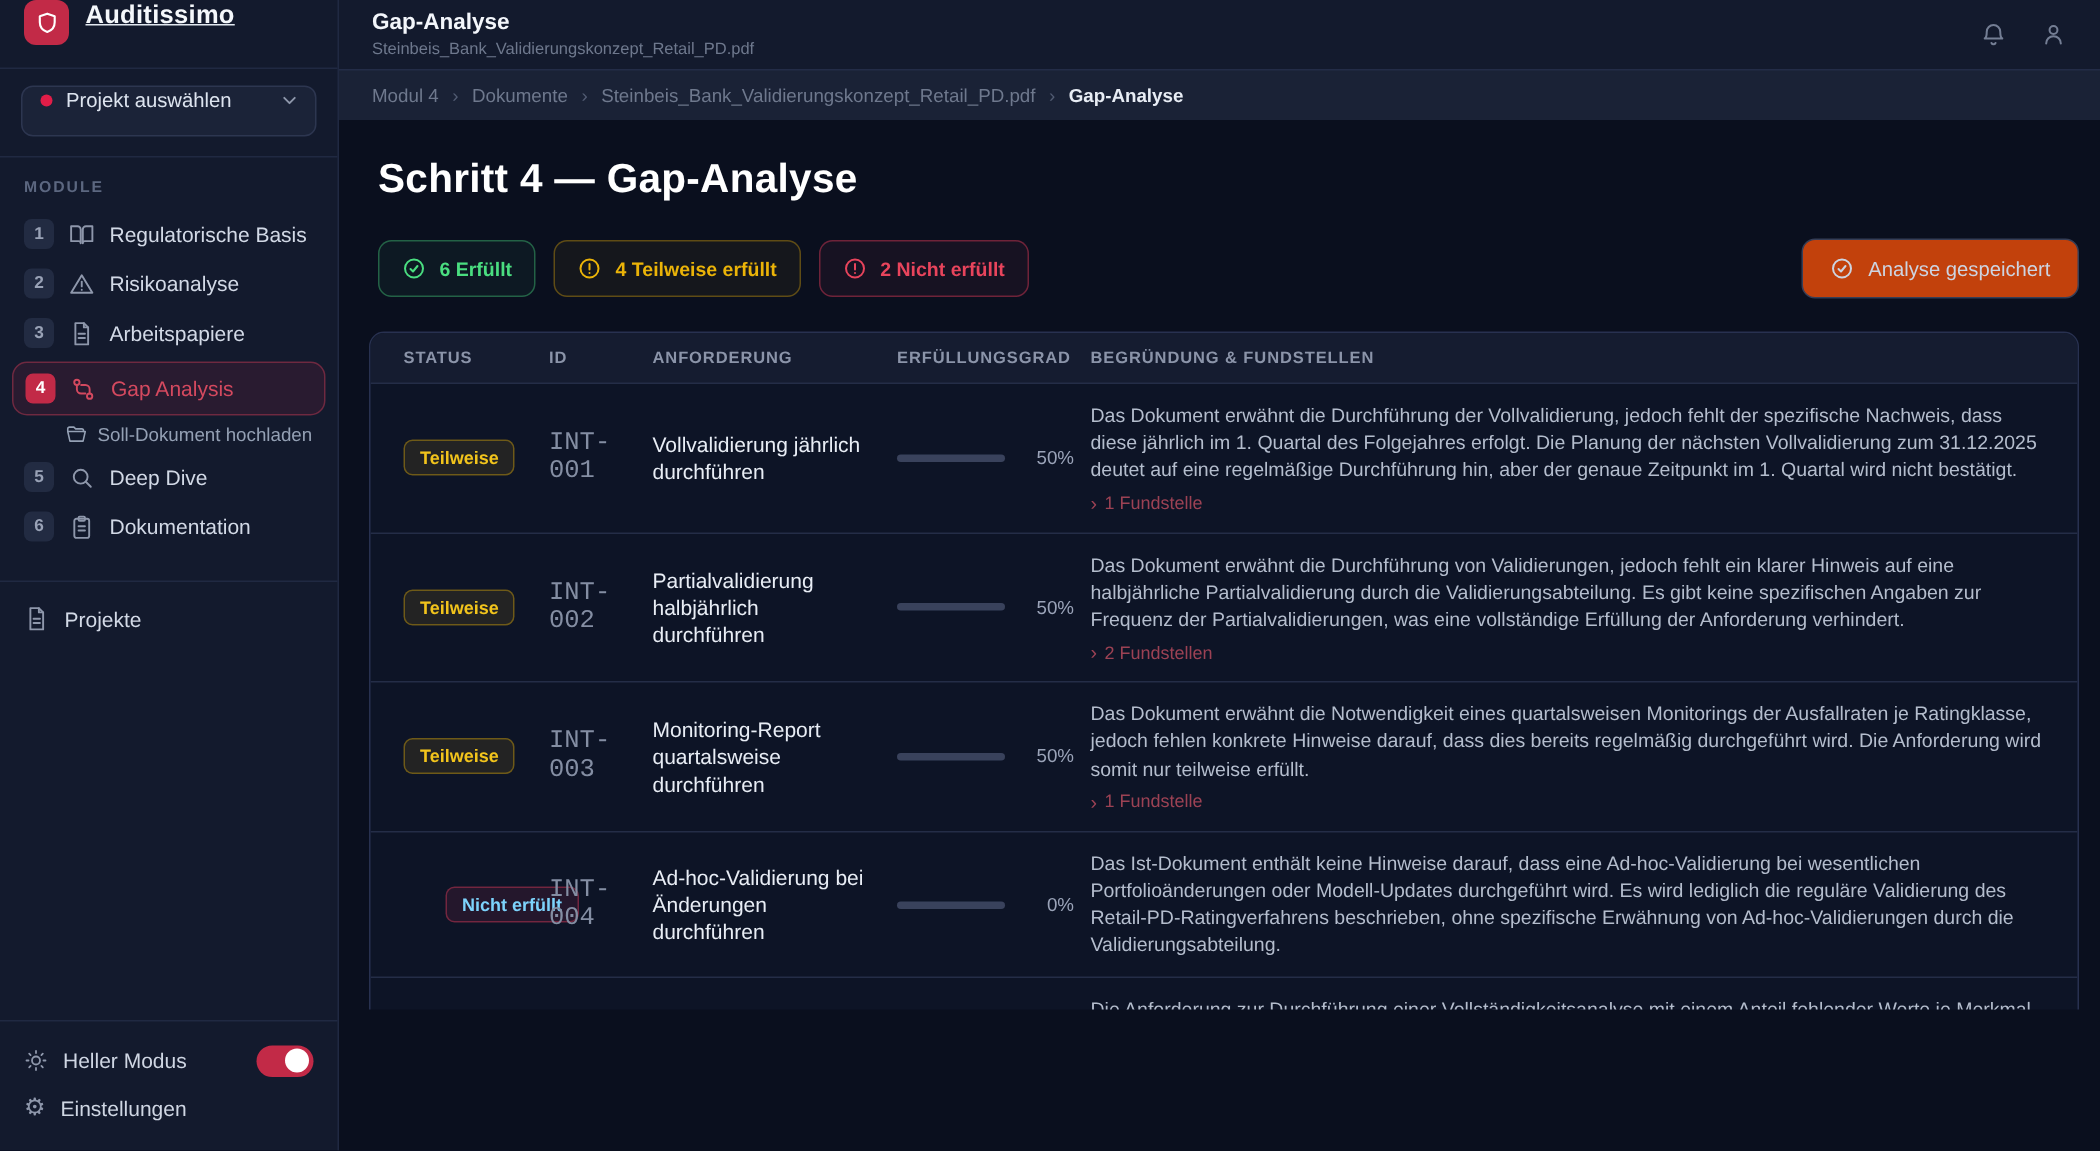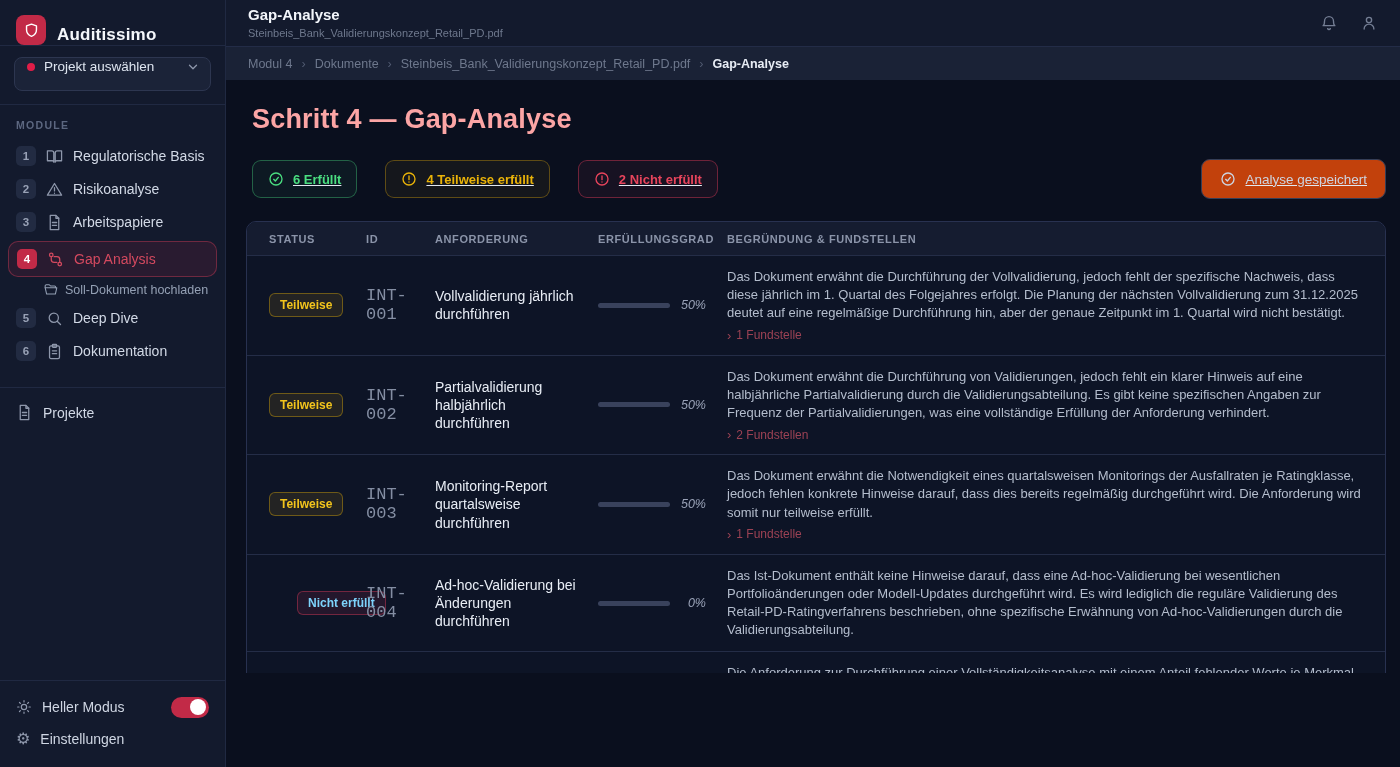--- a/index.html
+++ b/index.html
@@ -10,22 +10,22 @@
     display:flex;
   }
   svg { display:block; }
 
   
   .sidebar {
     width:226px; height:767px; background:#131a2d;
     border-right:1px solid #202942; display:flex; flex-direction:column;
   }
   .logo-row {
-    height:46px; display:flex; align-items:flex-end; gap:11px;
-    padding:0 16px; border-bottom:1px solid #202942;
+    height:46px; display:flex; align-items:flex-start; gap:11px;
+    padding:0 16px; border-bottom:1px solid #202942;text-decoration:underline;
   }
   .logo-mark {
     width:30px; height:30px; border-radius:8px; background:#c22a47;
     display:flex; align-items:center; justify-content:center; color:#fff;
   }
   .brand-name { font-size:17px; font-weight:bold; color:#f4f7fb; letter-spacing:.2px; }
 
   .project-wrap { padding:11px 14px 13px; border-bottom:1px solid #202942; }
   .project-select {
     height:34px; background:#1b2338; border:1px solid #2d3650; border-radius:8px;
@@ -102,25 +102,25 @@
   .breadcrumb {
     height:34px; background:#1a2236; border-top:1px solid #232c47;
     display:flex; align-items:center; gap:9px; padding:0 22px;
     font-size:12.5px; color:#6e788d; flex:0 0 auto;
   }
   .crumb { cursor:pointer; }
   .crumb.current { color:#e8edf5; font-weight:bold; cursor:default; }
   .crumb-sep { color:#525c73; }
 
   .main { flex:1; padding:0 14px 0 20px; overflow:hidden; }
-  .page-title { font-size:27px; font-weight:bold; color:#fca5a5; margin:24px 0 0 6px; letter-spacing:.2px; }
+  .page-title { font-size:27px; font-weight:bold; color:#ffffff; margin:24px 0 0 6px; letter-spacing:.2px; }
   .doc-line { margin:12px 0 0 6px; font-size:15px; color:#8f99ad; }
   .doc-line b { color:#f3f6fb; font-weight:600; }
 
-  .summary-row { display:flex; align-items:center; gap:28px; margin:24px 0 0 6px;text-decoration:underline; }
+  .summary-row { display:flex; align-items:center; gap:12px; margin:24px 0 0 6px; }
   .pill {
     display:flex; align-items:center; gap:9px; height:38px; padding:0 15px;
     border-radius:9px; font-size:13px; font-weight:bold; cursor:pointer; background:transparent;
   }
   .pill-met    { color:#4ade80; border:1px solid rgba(74,222,128,.38); background:rgba(74,222,128,.05); }
   .pill-partial{ color:#eab308; border:1px solid rgba(234,179,8,.35);  background:rgba(234,179,8,.05); }
   .pill-missed { color:#e8445c; border:1px solid rgba(244,63,94,.4);   background:rgba(244,63,94,.06); }
   .save-btn {
     margin-left:auto; display:flex; align-items:center; gap:9px; height:40px;
     padding:0 18px; border-radius:9px; background:#c2410c; border:1px solid #353e57;
@@ -149,21 +149,21 @@
     display:inline-block; font-size:12px; font-weight:bold; padding:4px 10px;
     border-radius:6px; white-space:nowrap;
   }
   .k-partial .badge { color:#f2c41c; background:rgba(234,179,8,.1);  border:1px solid rgba(234,179,8,.38); }
   .k-missed  .badge { color:#7dd3fc; background:rgba(244,63,94,.1);  border:1px solid rgba(244,63,94,.38);margin-left:28px; }
   .k-met     .badge { color:#4ade80; background:rgba(74,222,128,.08);border:1px solid rgba(74,222,128,.38); }
 
   .cell-id { font-family:"Liberation Mono","DejaVu Sans Mono",monospace; font-size:17px; color:#848ea3; }
   .cell-req { font-size:14px; color:#e8edf5; line-height:1.3; padding-right:14px; }
 
-  .cell-progress { display:flex; align-items:center; gap:2px;font-style:italic; }
+  .cell-progress { display:flex; align-items:center; gap:12px; }
   .bar-track { width:72px; height:5px; border-radius:3px; background:#39425c; overflow:hidden; }
   .bar-fill { height:100%; border-radius:3px; }
   .k-partial .bar-fill { background:#eab308; }
   .k-missed  .bar-fill { background:#39425c; }
   .k-met     .bar-fill { background:#4ade80; }
   .bar-label { font-size:12.5px; color:#9aa3b8; width:34px; text-align:right; }
 
   .cell-just { padding:12px 20px 12px 0; }
   .just-text { font-size:13px; line-height:1.4; color:#b4bdcd; }
   .findings {

